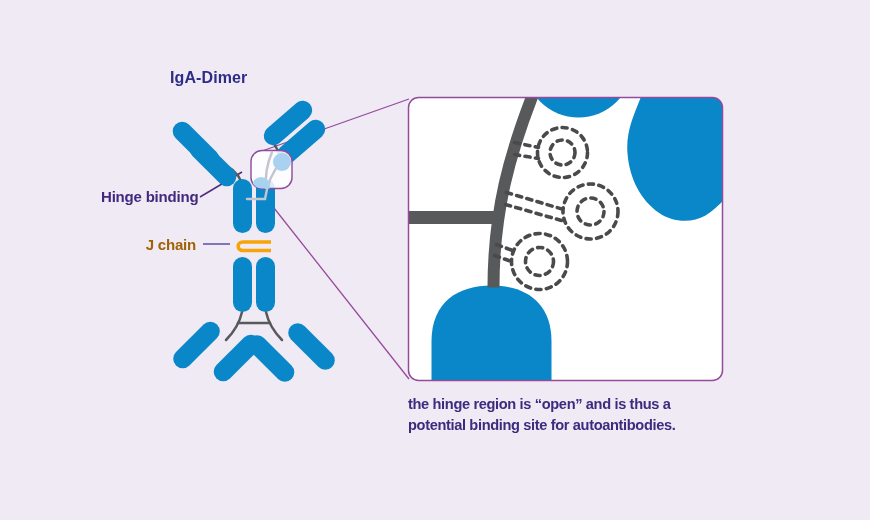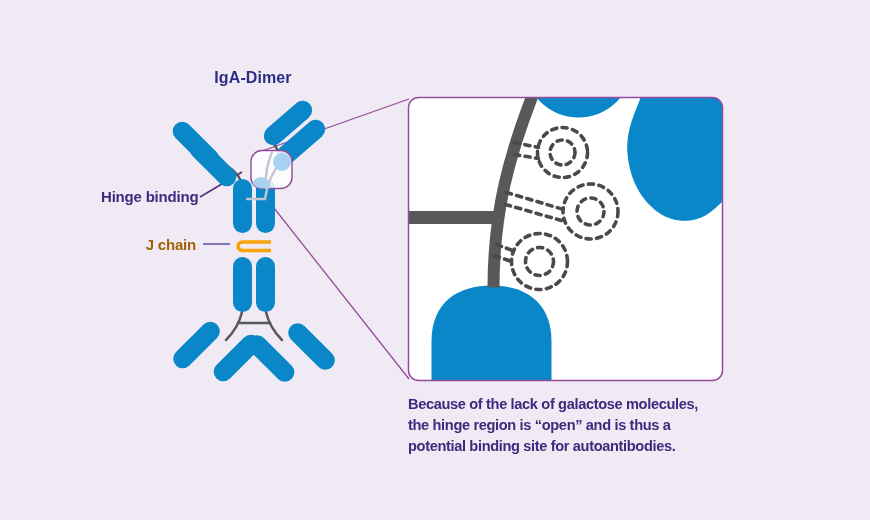--- a/index.html
+++ b/index.html
@@ -6,21 +6,20 @@
   .stage{
     position:relative;
     width:870px;height:520px;
     background:#EFEAF3;
     font-family:"Liberation Sans", sans-serif;
     overflow:hidden;
   }
   .abs{position:absolute;}
   #diagram-title{
     left:170px;top:69px;width:166px;
-    text-align:center;
     font-size:16px;font-weight:700;
     color:#2D2C86;letter-spacing:.1px;
   }
   #hinge-label{
     left:101px;top:188px;width:98px;
     font-size:15px;font-weight:600;
     color:#41297F;letter-spacing:-.2px;
   }
   #jchain-label{
     left:118px;top:236px;width:78px;
@@ -136,18 +135,17 @@
         </g>
       </g>
       <rect x="0" y="0" width="314" height="283" rx="10" ry="10" fill="none" stroke="#954B9C" stroke-width="1.5"></rect>
     </g>
   </svg>
 
   <div class="abs" id="diagram-title">IgA-Dimer</div>
   <div class="abs" id="hinge-label">Hinge binding</div>
   <div class="abs" id="jchain-label">J chain</div>
   <div class="abs" id="caption">
-    <div>Because of the lack of galactose molecules,</div>
     <div>the hinge region is “open” and is thus a</div>
     <div>potential binding site for autoantibodies.</div>
   </div>
 
 </div>
 
 </body></html>

